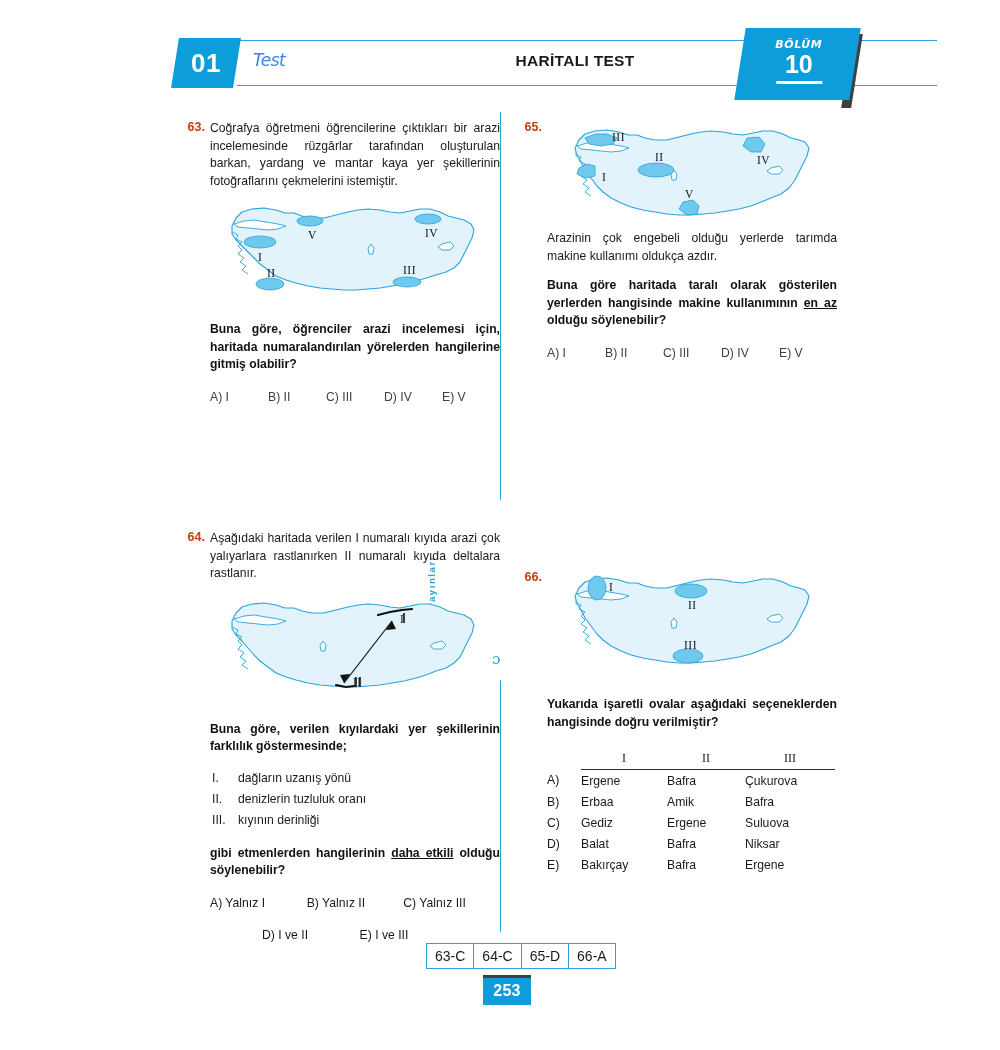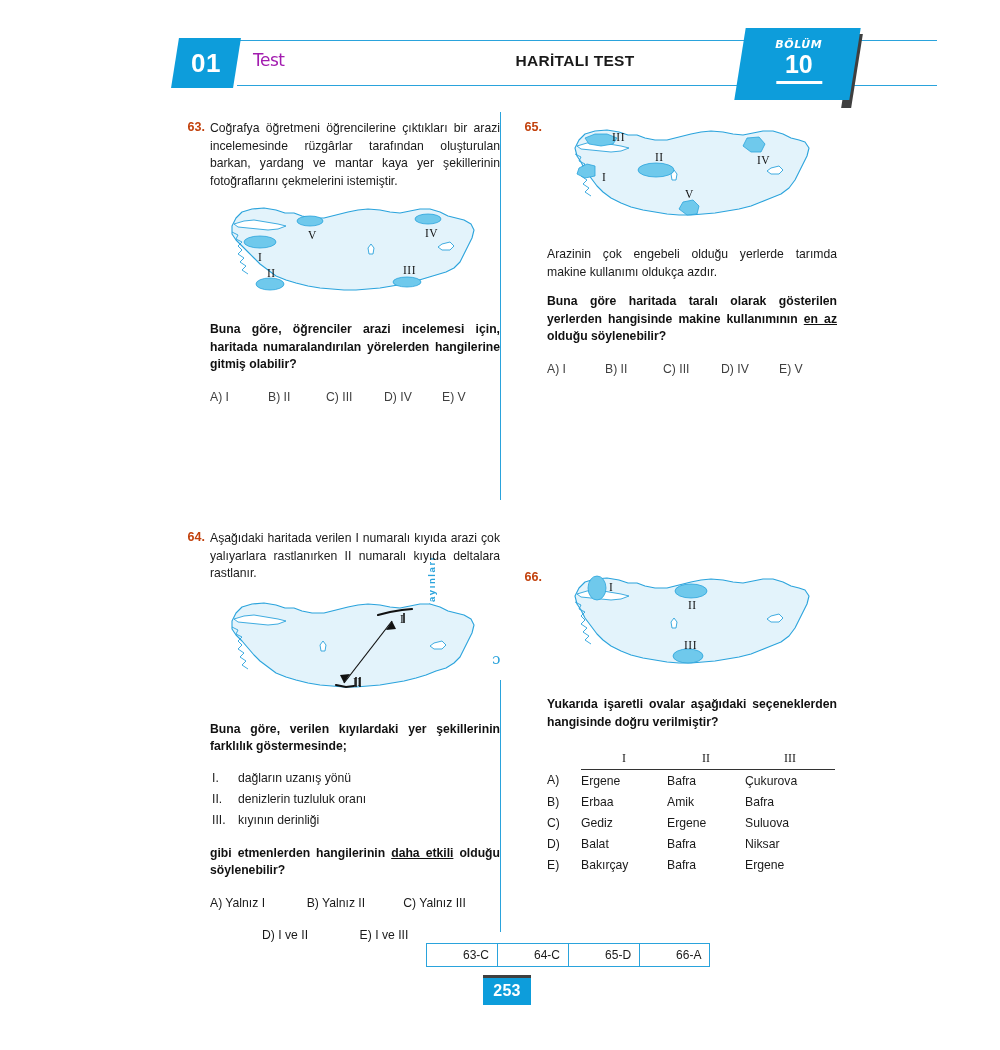--- a/index.html
+++ b/index.html
@@ -47,21 +47,22 @@
     font-weight: bold;
     text-align: center;
     line-height: 50px;
     letter-spacing: 0.5px;
   }
   .hdr-test {
     position: absolute;
     left: 78px; top: 18px;
     font-family: "DejaVu Sans", sans-serif;
     font-size: 17px;
-    color: #a21caf;
+    font-style: italic;
+    color: #3b82f6;
     letter-spacing: -0.5px;
     z-index: 3;
   }
   .hdr-title {
     position: absolute;
     left: 200px; top: 20px;
     width: 400px;
     text-align: center;
     font-size: 15.5px;
     font-weight: bold;
@@ -242,26 +243,25 @@
   
   .key-box {
     position: absolute;
     left: 426px; top: 943px;
     display: flex;
     border: 1px solid #2aa3dc;
     background: #fff;
   }
   .key-cell {
     padding: 4px 8px;
-    font-size: 12px;
+    font-size: 14px;
     color: #1a1a1a;
     border-right: 1px solid #2aa3dc;
     min-width: 36px;
     text-align: center;
-    margin-left: 28px;
   }
   .key-cell:last-child { border-right: none; }
 
   .pagenum {
     position: absolute;
     left: 483px; top: 975px;
     width: 48px;
   }
   .pagenum-cap { height: 3px; background: #3f3f3f; }
   .pagenum-box {
@@ -365,21 +365,21 @@
           <path d="M182,20 L194,19 L200,26 L196,34 L186,34 L178,28 Z" fill="#6fc9ec" stroke="#2aa3dc" stroke-width="0.8"></path>
           <path d="M118,84 L128,82 L134,88 L132,96 L122,97 L114,91 Z" fill="#6fc9ec" stroke="#2aa3dc" stroke-width="0.8"></path>
         </svg>
         <span class="map-label" style="left:37px; top:53px;">I</span>
         <span class="map-label" style="left:90px; top:33px;">II</span>
         <span class="map-label" style="left:47px; top:13px;">III</span>
         <span class="map-label" style="left:192px; top:36px;">IV</span>
         <span class="map-label" style="left:120px; top:70px;">V</span>
       </div>
 
-      <div class="q-stem" style="margin-top:16px;">Arazinin çok engebeli olduğu yerlerde tarımda makine kullanımı oldukça azdır.</div>
+      <div class="q-stem" style="margin-top:0;">Arazinin çok engebeli olduğu yerlerde tarımda makine kullanımı oldukça azdır.</div>
 
       <div class="q-lead" style="margin-top:12px;"><span>Buna göre haritada taralı olarak gösterilen yerlerden hangisinde makine kullanımının </span><u>en az</u><span> olduğu söylenebilir?</span></div>
 
       <div class="options">
         <span class="opt">A) I</span>
         <span class="opt">B) II</span>
         <span class="opt">C) III</span>
         <span class="opt">D) IV</span>
         <span class="opt">E) V</span>
       </div>

